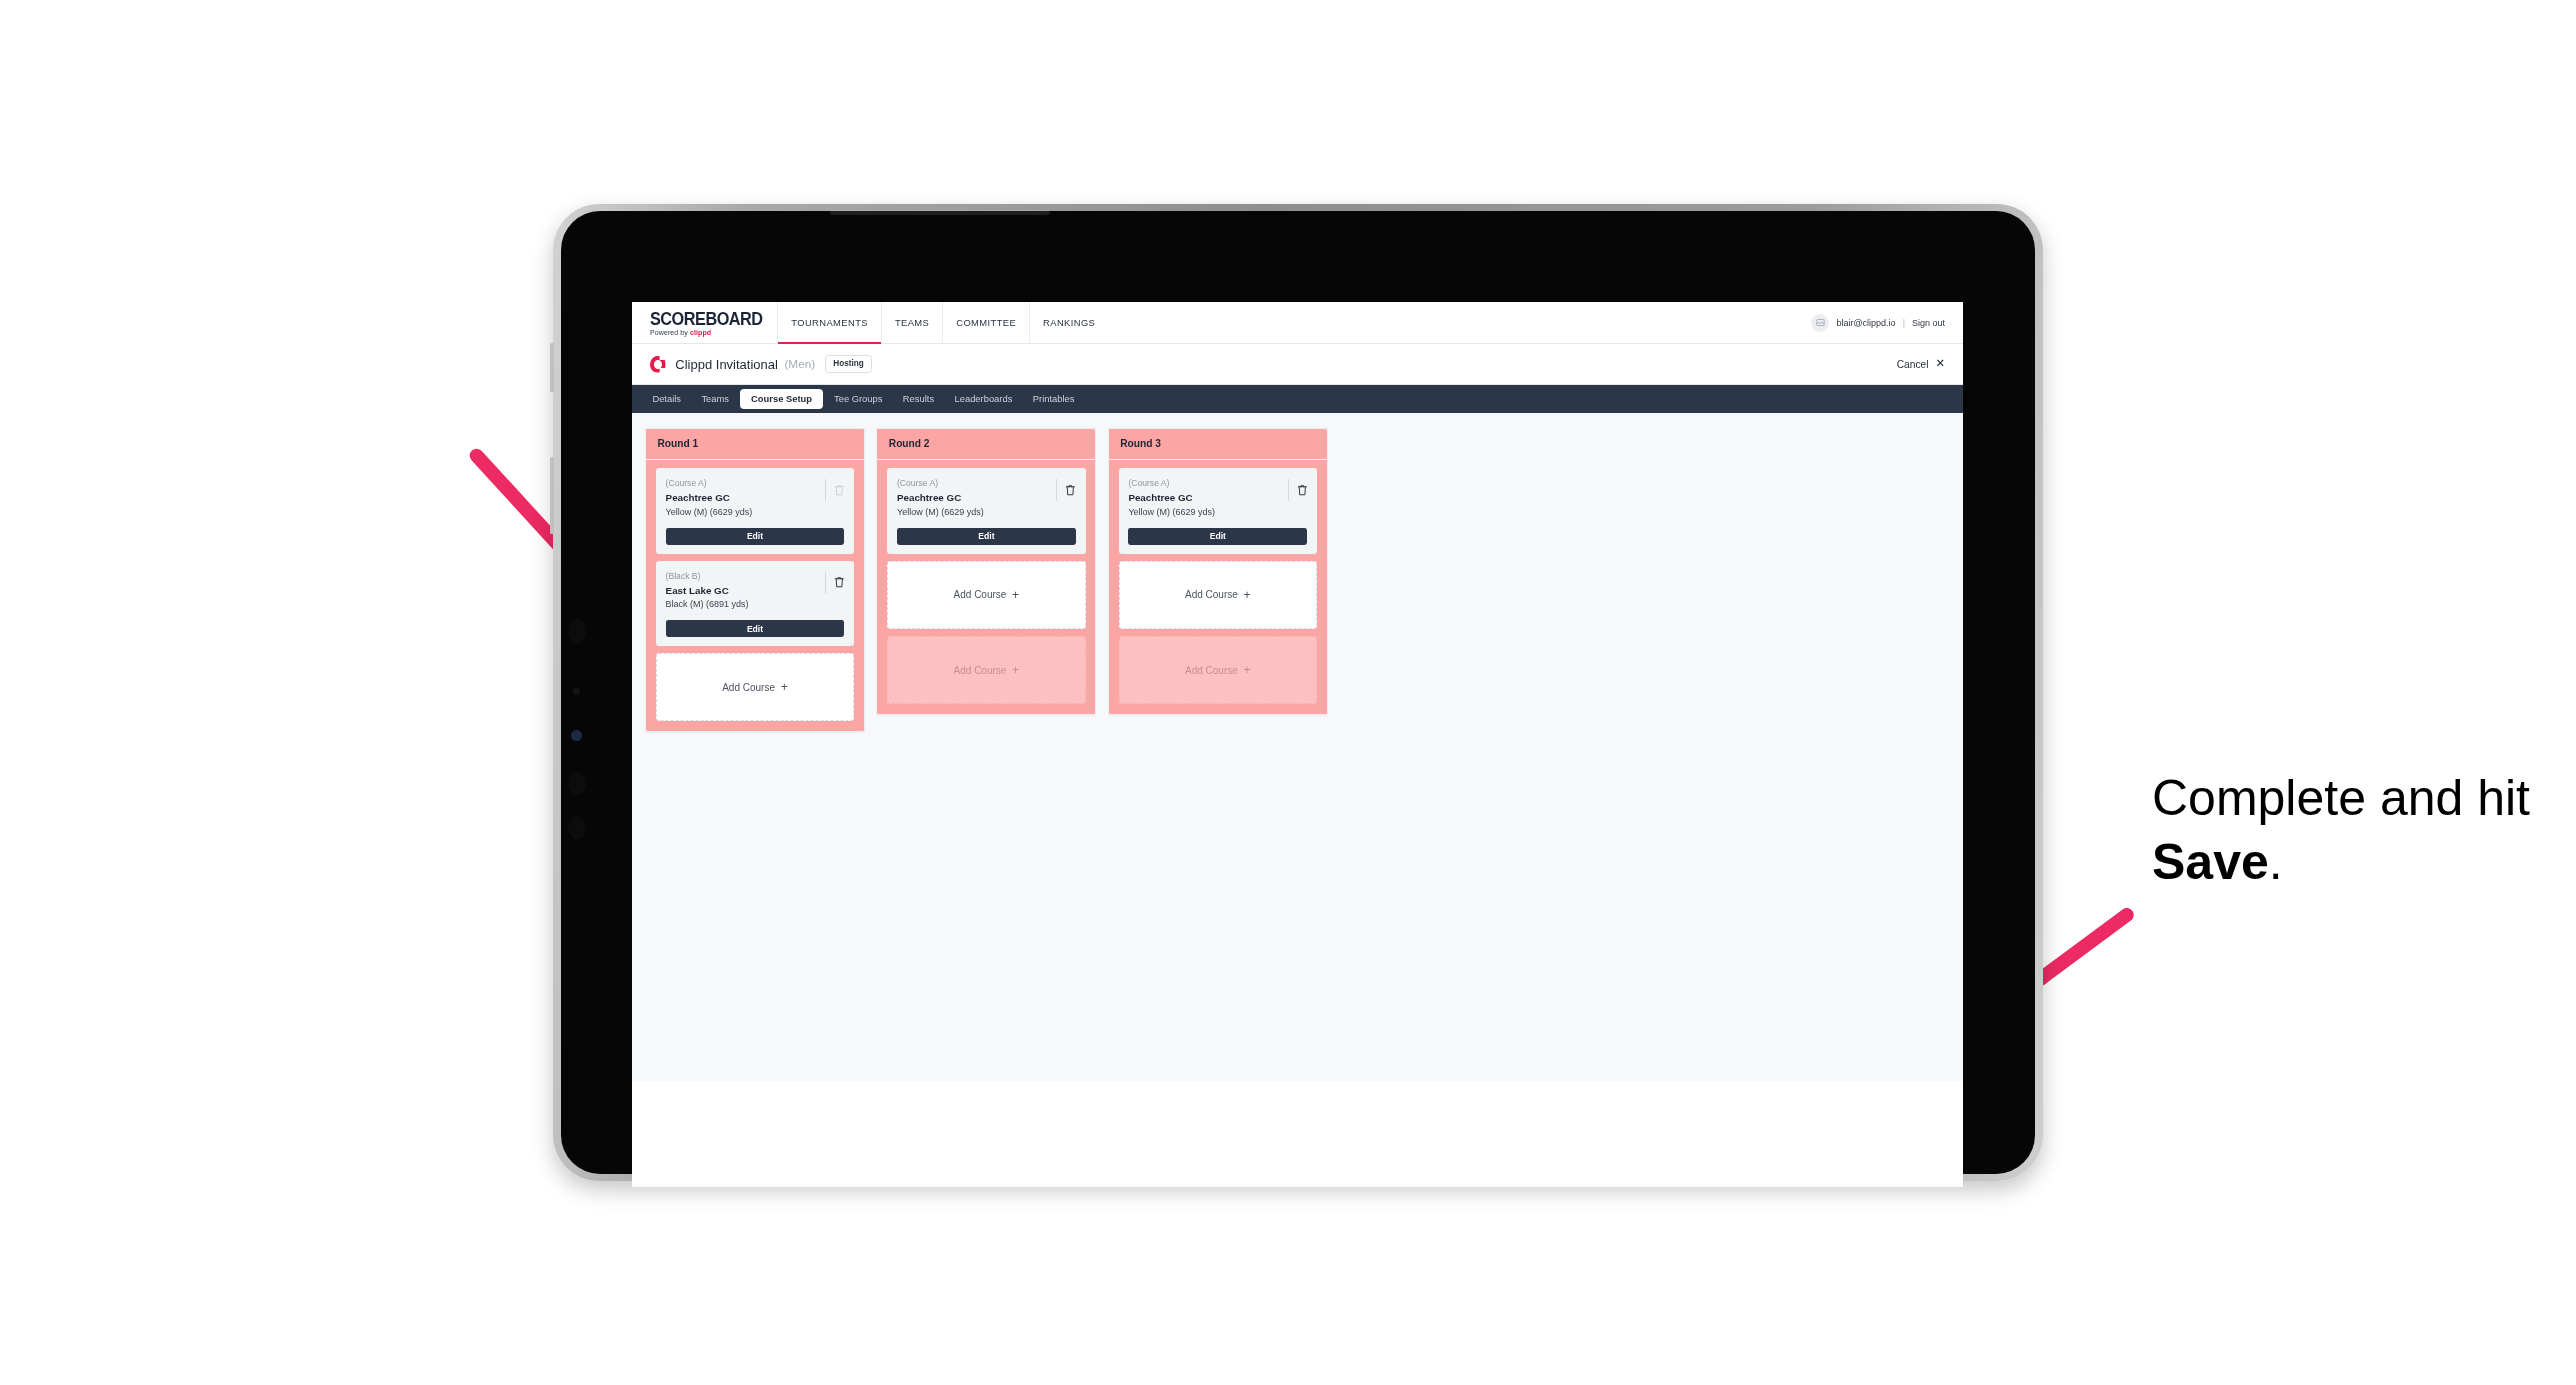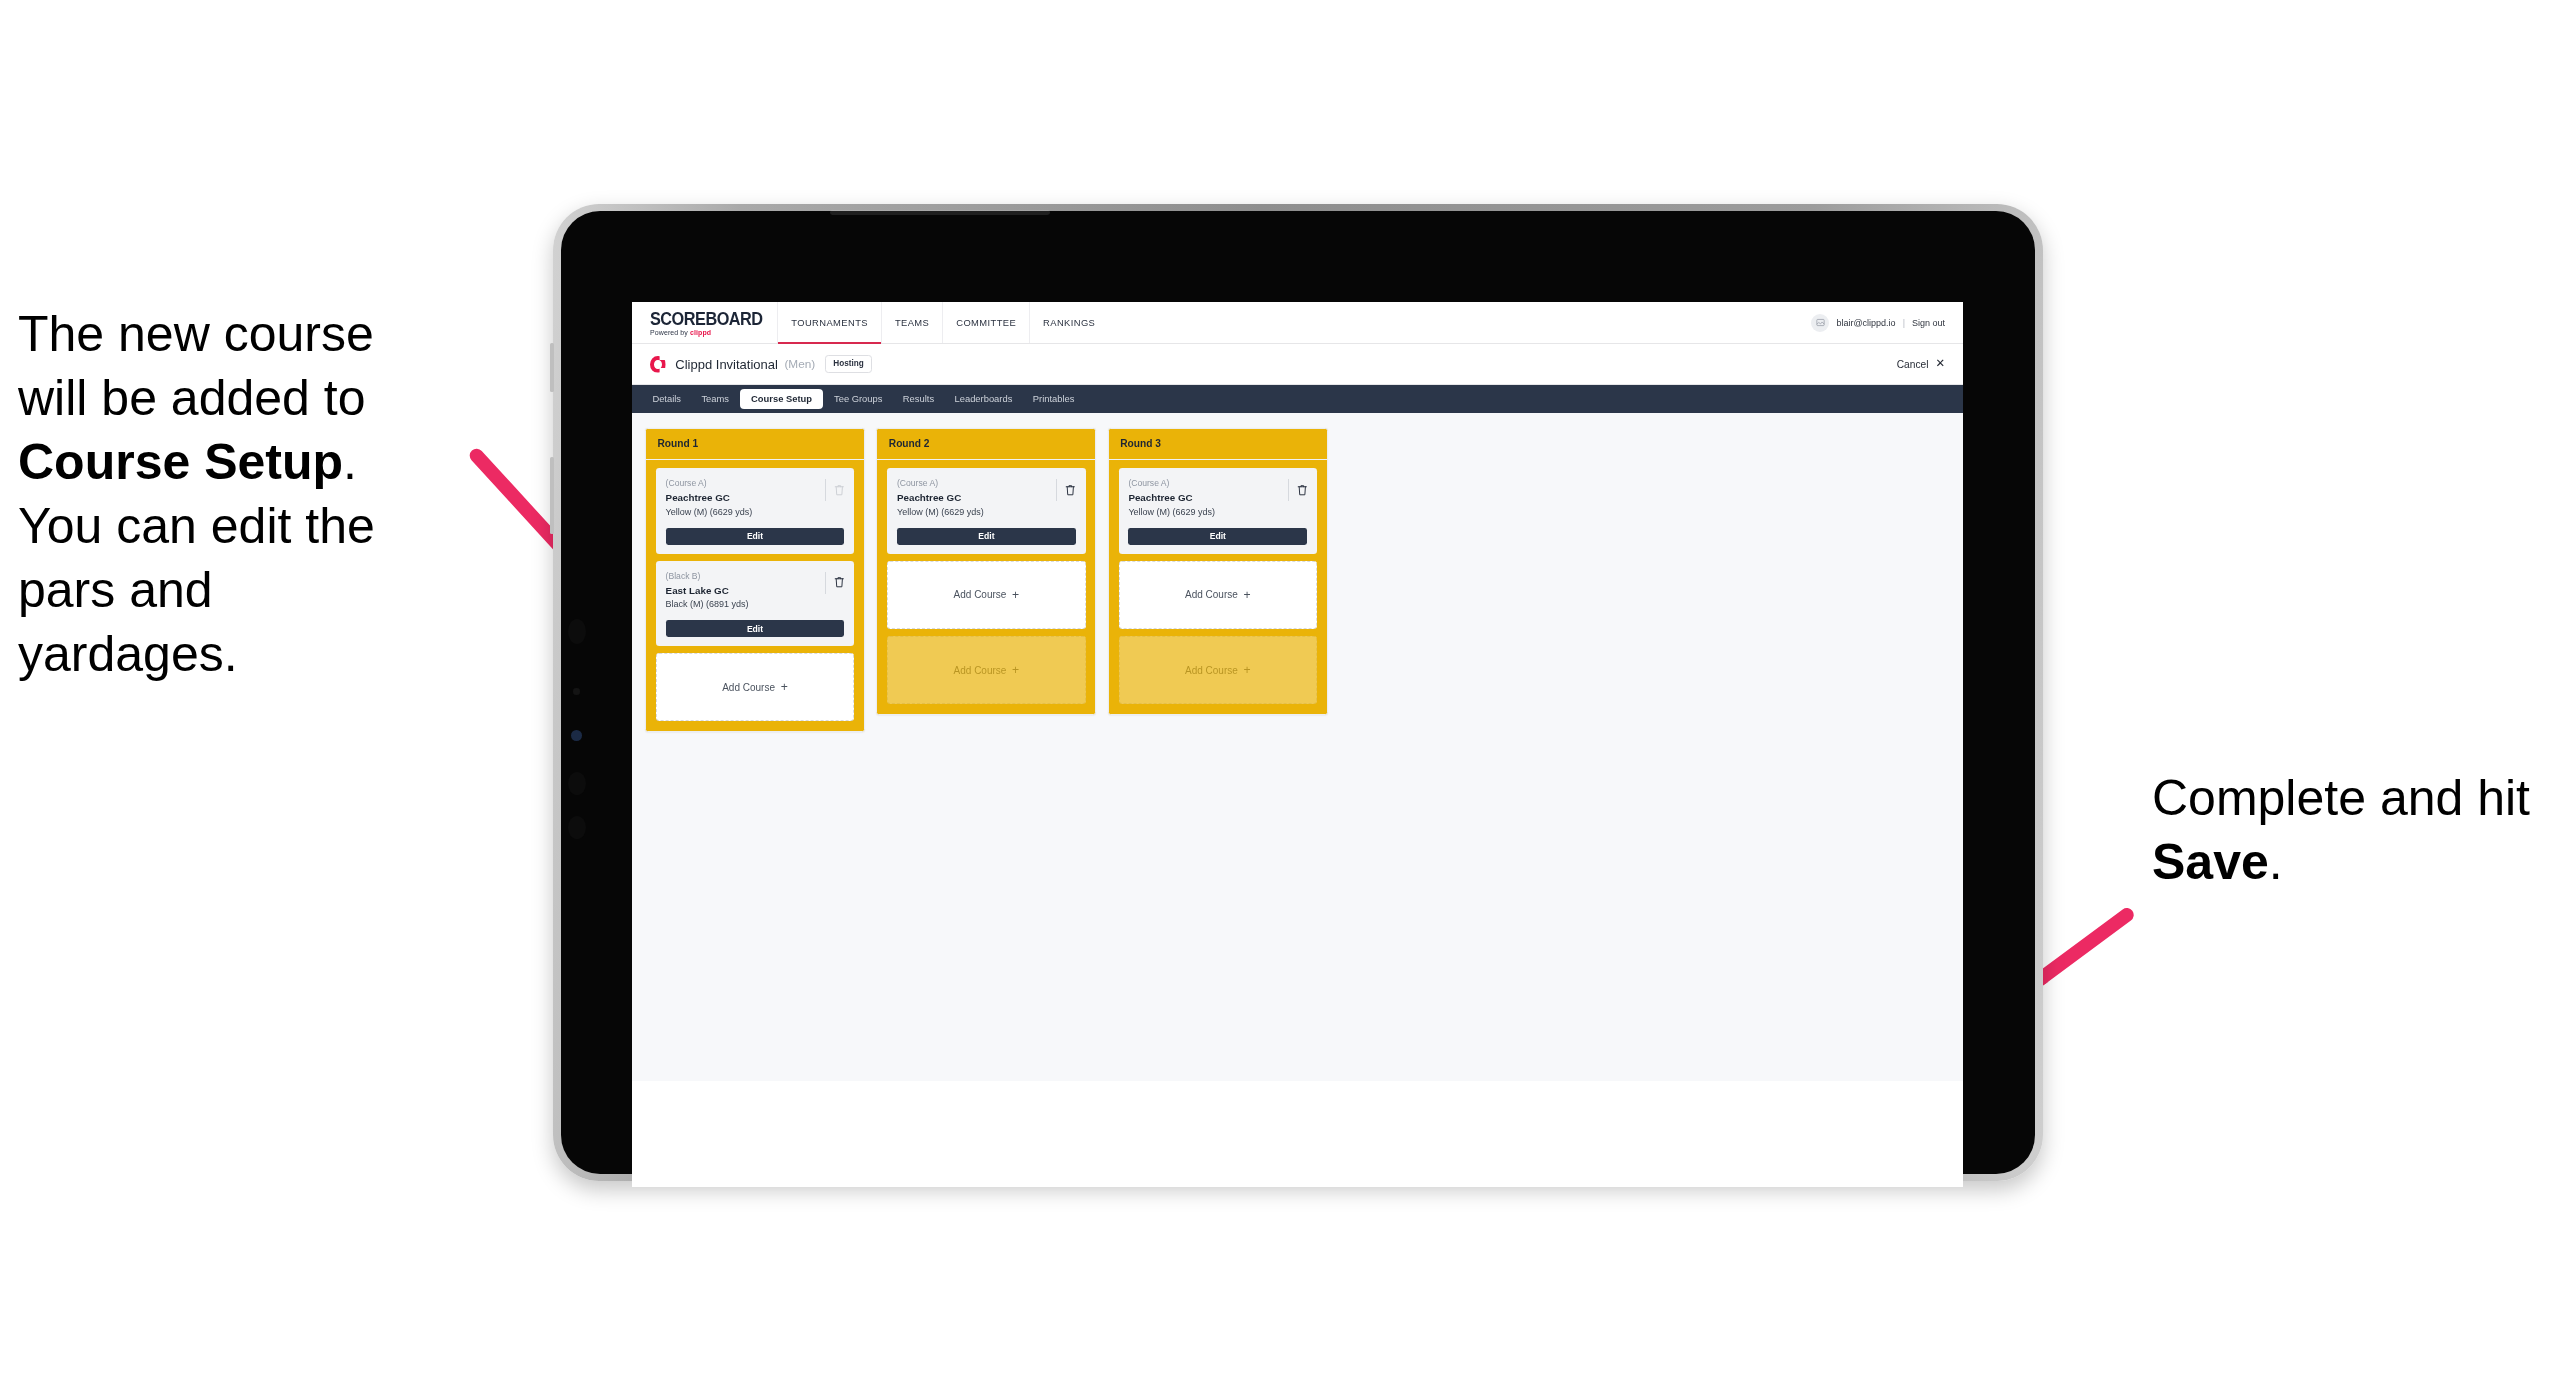--- a/index.html
+++ b/index.html
@@ -148,21 +148,21 @@
     border-radius: 4.1px; cursor:pointer; line-height: 1;
   }
   .tab.active { background:#fff; color:#1e2633; font-weight:600; padding: 5.7px 10.6px; }
 
   
   #content {
     background:#f7f8fa; height: 668px; padding: 14.7px 13px;
     display:flex; gap: 11.4px; align-items: flex-start;
   }
   .round-col {
-    width: 220px; background:#eab308; border:0.8px solid #eceef1; border-radius: 2.4px;
+    width: 220px; background:#fca5a5; border:0.8px solid #eceef1; border-radius: 2.4px;
     box-shadow: 0 0.8px 1.6px rgba(16,24,40,.05);
     display:flex; flex-direction: column;
   }
   .round-head {
     padding: 9.8px 11.4px; font-size: 10.2px; font-weight: 700; color:#1e2633;
     border-bottom: 0.8px solid #f0f1f4;
   }
   .round-body { padding: 8.2px 9.8px 9.8px; display:flex; flex-direction:column; gap: 7.3px; }
 
   .course-card {
@@ -191,21 +191,20 @@
   }
   .add-card .ac-label { font-size: 10px; color:#4b535f; }
   .add-card .ac-plus  { font-size: 12.2px; color:#4b535f; line-height:1; }
   .add-card.ghost { opacity: .30; }
 </style>
 </head>
 <body>
 
 <div id="stage">
 
-  <div class="annot" id="annot-left"><span>The new course will be added to </span><b>Course Setup</b><span>. You can edit the pars and yardages.</span></div>
 
   <div class="annot" id="annot-right"><span>Complete and hit </span><b>Save</b><span>.</span></div>
 
   <svg class="arrow" id="arrow-left" style="left:457px; top:436px;" width="212" height="220" viewBox="0 0 260 270">
     <line x1="24" y1="24" x2="196" y2="212" stroke="#ec2a63" stroke-width="17" stroke-linecap="round"></line>
     <polygon points="240,262 166,196 186,250 132,244" fill="#ec2a63"></polygon>
   </svg>
 
   <svg class="arrow" id="arrow-right" style="left:1952px; top:897px;" width="196" height="147" viewBox="0 0 240 180">
     <line x1="214" y1="22" x2="68" y2="130" stroke="#ec2a63" stroke-width="17" stroke-linecap="round"></line>

